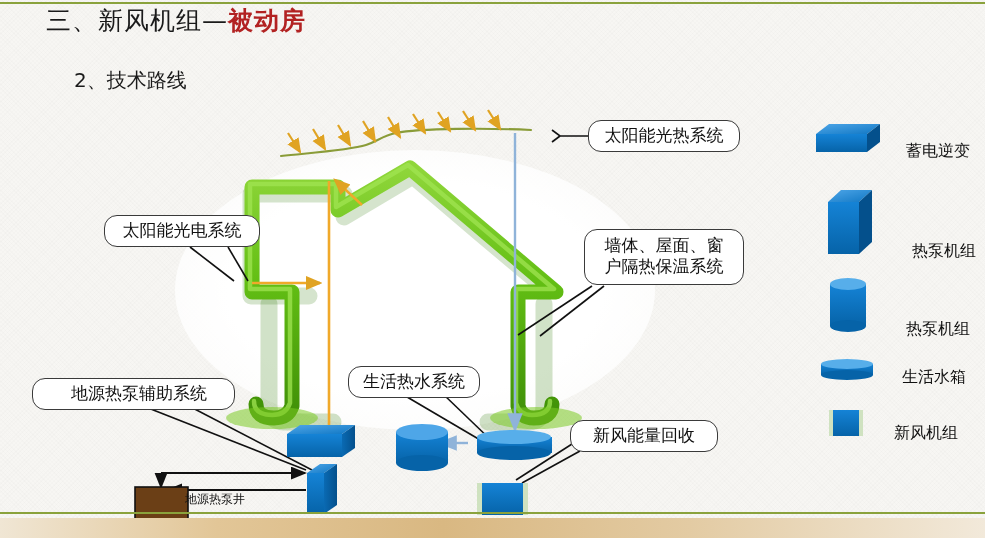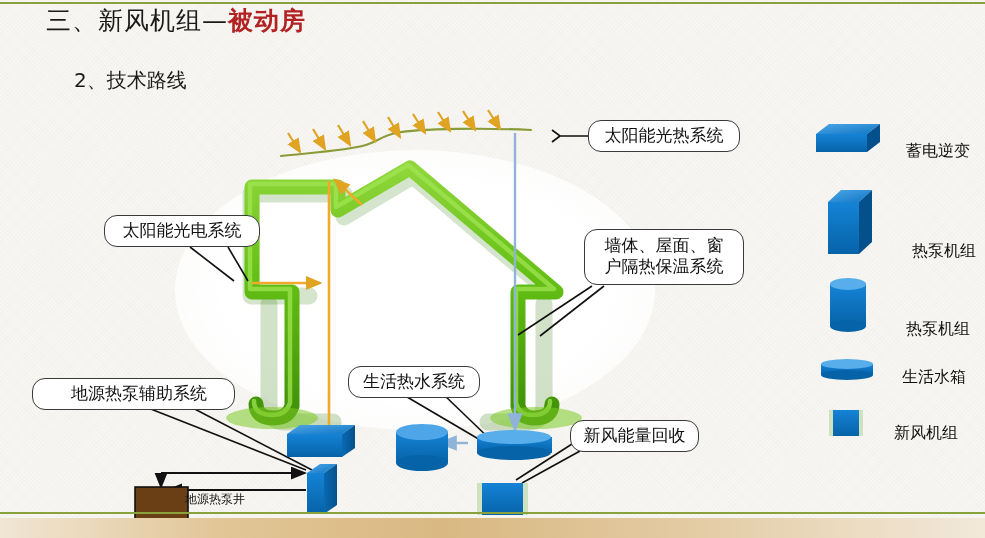--- a/index.html
+++ b/index.html
@@ -290,21 +290,21 @@
   </div>
 
   <div class="callout" style="left:32px; top:378px; width:203px; height:32px;padding-left:20px;">
     <span>地源热泵辅助系统</span>
   </div>
 
   <div class="callout" style="left:348px; top:366px; width:132px; height:32px;">
     <span>生活热水系统</span>
   </div>
 
-  <div class="callout" style="left:570px; top:420px; width:129px; height:32px;">
+  <div class="callout" style="left:570px; top:420px; width:148px; height:32px;">
     <span>新风能量回收</span>
   </div>
 
   <div class="well-label" style="left:185px; top:491px;">地源热泵井</div>
 
   <div class="legend-row" style="left:812px; top:120px;">
     <span class="legend-icon">
       <svg width="72" height="38" viewBox="0 0 72 38">
         <defs>
           <linearGradient id="lgTop1" x1="0" y1="0" x2="1" y2="1">

